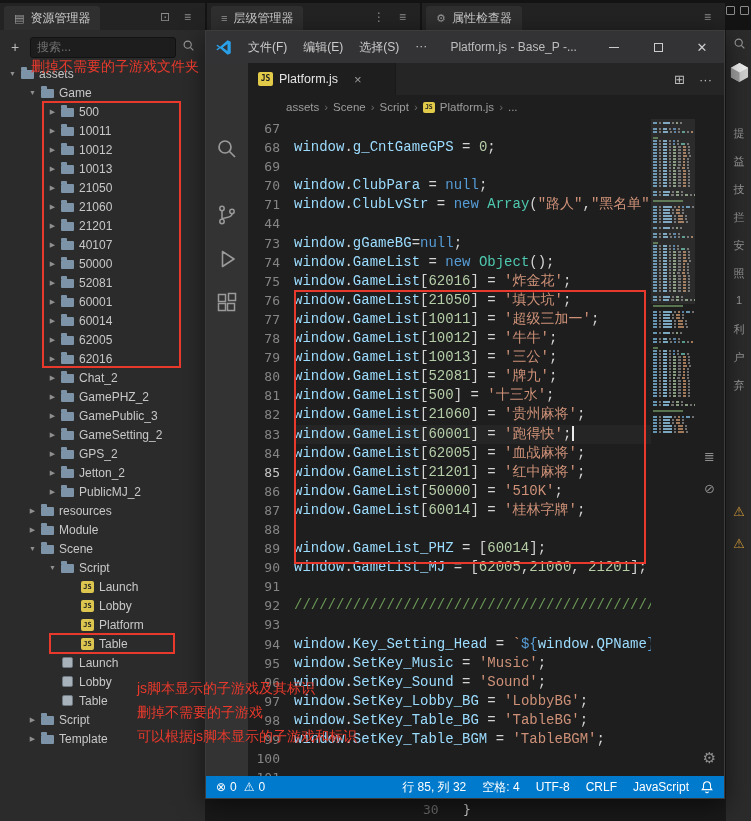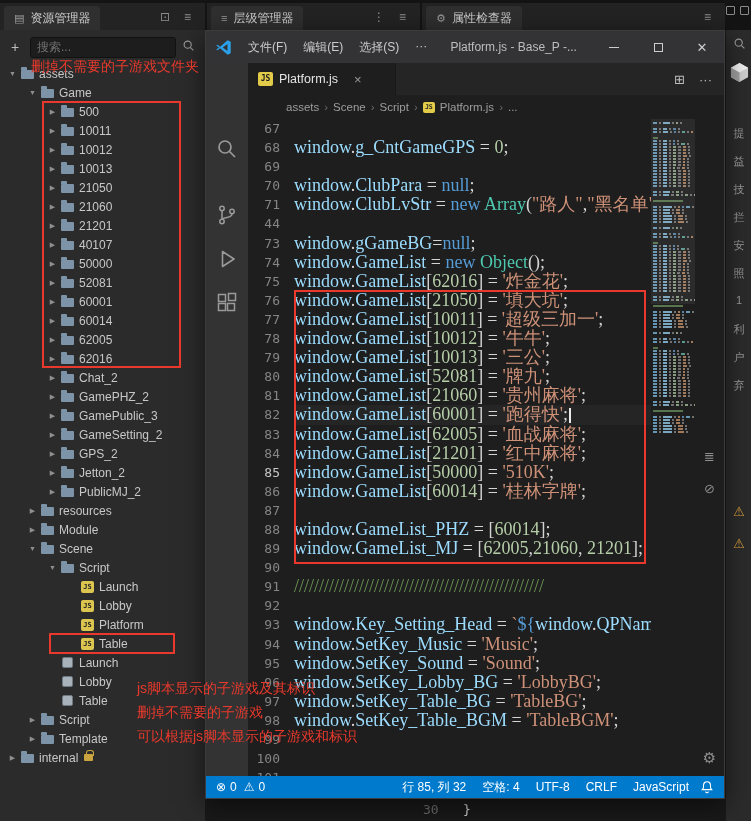--- a/index.html
+++ b/index.html
@@ -69,21 +69,21 @@
   .bc-sep{color:#6a6a6a}
   .bc-js{width:12px;height:11px;background:#e3cb4a;color:#1e1e1e;font:700 6.5px/11px "DejaVu Sans Mono",monospace;
     text-align:center;border-radius:2px}
 
   .vs-body{position:absolute;left:42px;top:88px;right:0;bottom:22px;background:#1e1e1e;overflow:hidden}
   #gutter{position:absolute;left:0;top:0;width:46px}
   .ln{height:19.1px;line-height:19.1px;font-family:"DejaVu Sans Mono",monospace;font-size:13px;color:#858585;
     text-align:right;padding-right:14px}
   .ln.active{color:#c6c6c6}
   #code-lines{position:absolute;left:46px;top:0;right:73px;bottom:0;overflow:hidden}
-  .code-line{height:19.1px;line-height:19.1px;font-family:Liberation Serif, serif;font-size:18px;
+  .code-line{height:19.1px;line-height:19.1px;font-family:Liberation Mono, monospace;font-size:14px;
     white-space:pre;color:#d4d4d4}
   .code-line.current{background:rgba(255,255,255,.035)}
   .c-var{color:#9cdcfe}.c-num{color:#b5cea8}.c-str{color:#ce9178}.c-kw{color:#569cd6}
   .c-cls{color:#4ec9b0}.c-com{color:#6a9955}.c-op{color:#d4d4d4}
   .caret{display:inline-block;width:1.5px;height:15px;background:#eaeaea;vertical-align:-3px;margin-left:1px}
 
   #minimap{position:absolute;right:29px;top:0;width:44px;bottom:0;overflow:hidden;opacity:.9}
   .mm-line{height:3px;white-space:nowrap;padding-left:2px}
   .mm-line span{display:inline-block;height:2px;margin-right:2px;vertical-align:top}
   .mm-slider{position:absolute;right:29px;top:0;width:44px;height:185px;background:rgba(200,200,200,.08)}
@@ -346,26 +346,20 @@
         </div>
         <div class="tree-row" style="padding-left: 26px;">
           <span class="arrow">▶</span>
           <span class="ico-folder"></span>
           <span class="tree-label">Script</span>
         </div>
         <div class="tree-row" style="padding-left: 26px;">
           <span class="arrow">▶</span>
           <span class="ico-folder"></span>
           <span class="tree-label">Template</span>
-        </div>
-        <div class="tree-row" style="padding-left: 6px;">
-          <span class="arrow">▶</span>
-          <span class="ico-folder"></span>
-          <span class="tree-label">internal</span>
-          <span class="lock"></span>
         </div>
       </div>
   </div>
 
   <div id="vscode">
     <div class="vs-titlebar">
       <span class="vs-logo">
         <svg width="17" height="17" viewBox="0 0 24 24">
             <path fill="#2aa0e8" fill-rule="evenodd" d="M17.8 1.8L7.2 11 3.6 8.2 1.8 9.1l3.8 2.9-3.8 2.9 1.8.9 3.6-2.8 10.6 9.2 4.4-2.1V3.9zM17.6 7v10L11 12z"></path>
           </svg>
@@ -491,20 +485,21 @@
           <div class="code-line"><span class="c-var">window</span><span class="c-op">.</span><span class="c-var">ClubLvStr</span><span class="c-op"> = </span><span class="c-kw">new</span><span class="c-op"> </span><span class="c-cls">Array</span><span class="c-op">(</span><span class="c-str">"路人"</span><span class="c-op">,</span><span class="c-str">"黑名单"</span><span class="c-op">,</span><span class="c-str">"</span></div>
           <div class="code-line"></div>
           <div class="code-line"><span class="c-var">window</span><span class="c-op">.</span><span class="c-var">gGameBG</span><span class="c-op">=</span><span class="c-kw">null</span><span class="c-op">;</span></div>
           <div class="code-line"><span class="c-var">window</span><span class="c-op">.</span><span class="c-var">GameList</span><span class="c-op"> = </span><span class="c-kw">new</span><span class="c-op"> </span><span class="c-cls">Object</span><span class="c-op">();</span></div>
           <div class="code-line"><span class="c-var">window</span><span class="c-op">.</span><span class="c-var">GameList</span><span class="c-op">[</span><span class="c-num">62016</span><span class="c-op">] = </span><span class="c-str">'炸金花'</span><span class="c-op">;</span></div>
           <div class="code-line"><span class="c-var">window</span><span class="c-op">.</span><span class="c-var">GameList</span><span class="c-op">[</span><span class="c-num">21050</span><span class="c-op">] = </span><span class="c-str">'填大坑'</span><span class="c-op">;</span></div>
           <div class="code-line"><span class="c-var">window</span><span class="c-op">.</span><span class="c-var">GameList</span><span class="c-op">[</span><span class="c-num">10011</span><span class="c-op">] = </span><span class="c-str">'超级三加一'</span><span class="c-op">;</span></div>
           <div class="code-line"><span class="c-var">window</span><span class="c-op">.</span><span class="c-var">GameList</span><span class="c-op">[</span><span class="c-num">10012</span><span class="c-op">] = </span><span class="c-str">'牛牛'</span><span class="c-op">;</span></div>
           <div class="code-line"><span class="c-var">window</span><span class="c-op">.</span><span class="c-var">GameList</span><span class="c-op">[</span><span class="c-num">10013</span><span class="c-op">] = </span><span class="c-str">'三公'</span><span class="c-op">;</span></div>
           <div class="code-line"><span class="c-var">window</span><span class="c-op">.</span><span class="c-var">GameList</span><span class="c-op">[</span><span class="c-num">52081</span><span class="c-op">] = </span><span class="c-str">'牌九'</span><span class="c-op">;</span></div>
+          <div class="code-line"><span class="c-var">window</span><span class="c-op">.</span><span class="c-var">GameList</span><span class="c-op">[</span><span class="c-num">500</span><span class="c-op">] = </span><span class="c-str">'十三水'</span><span class="c-op">;</span></div>
           <div class="code-line"><span class="c-var">window</span><span class="c-op">.</span><span class="c-var">GameList</span><span class="c-op">[</span><span class="c-num">21060</span><span class="c-op">] = </span><span class="c-str">'贵州麻将'</span><span class="c-op">;</span></div>
           <div class="code-line current"><span class="c-var">window</span><span class="c-op">.</span><span class="c-var">GameList</span><span class="c-op">[</span><span class="c-num">60001</span><span class="c-op">] = </span><span class="c-str">'跑得快'</span><span class="c-op">;</span><span class="caret"></span></div>
           <div class="code-line"><span class="c-var">window</span><span class="c-op">.</span><span class="c-var">GameList</span><span class="c-op">[</span><span class="c-num">62005</span><span class="c-op">] = </span><span class="c-str">'血战麻将'</span><span class="c-op">;</span></div>
           <div class="code-line"><span class="c-var">window</span><span class="c-op">.</span><span class="c-var">GameList</span><span class="c-op">[</span><span class="c-num">21201</span><span class="c-op">] = </span><span class="c-str">'红中麻将'</span><span class="c-op">;</span></div>
           <div class="code-line"><span class="c-var">window</span><span class="c-op">.</span><span class="c-var">GameList</span><span class="c-op">[</span><span class="c-num">50000</span><span class="c-op">] = </span><span class="c-str">'510K'</span><span class="c-op">;</span></div>
           <div class="code-line"><span class="c-var">window</span><span class="c-op">.</span><span class="c-var">GameList</span><span class="c-op">[</span><span class="c-num">60014</span><span class="c-op">] = </span><span class="c-str">'桂林字牌'</span><span class="c-op">;</span></div>
           <div class="code-line"></div>
           <div class="code-line"><span class="c-var">window</span><span class="c-op">.</span><span class="c-var">GameList_PHZ</span><span class="c-op"> = [</span><span class="c-num">60014</span><span class="c-op">];</span></div>
           <div class="code-line"><span class="c-var">window</span><span class="c-op">.</span><span class="c-var">GameList_MJ</span><span class="c-op"> = [</span><span class="c-num">62005</span><span class="c-op">,</span><span class="c-num">21060</span><span class="c-op">, </span><span class="c-num">21201</span><span class="c-op">];</span></div>
           <div class="code-line"></div>

